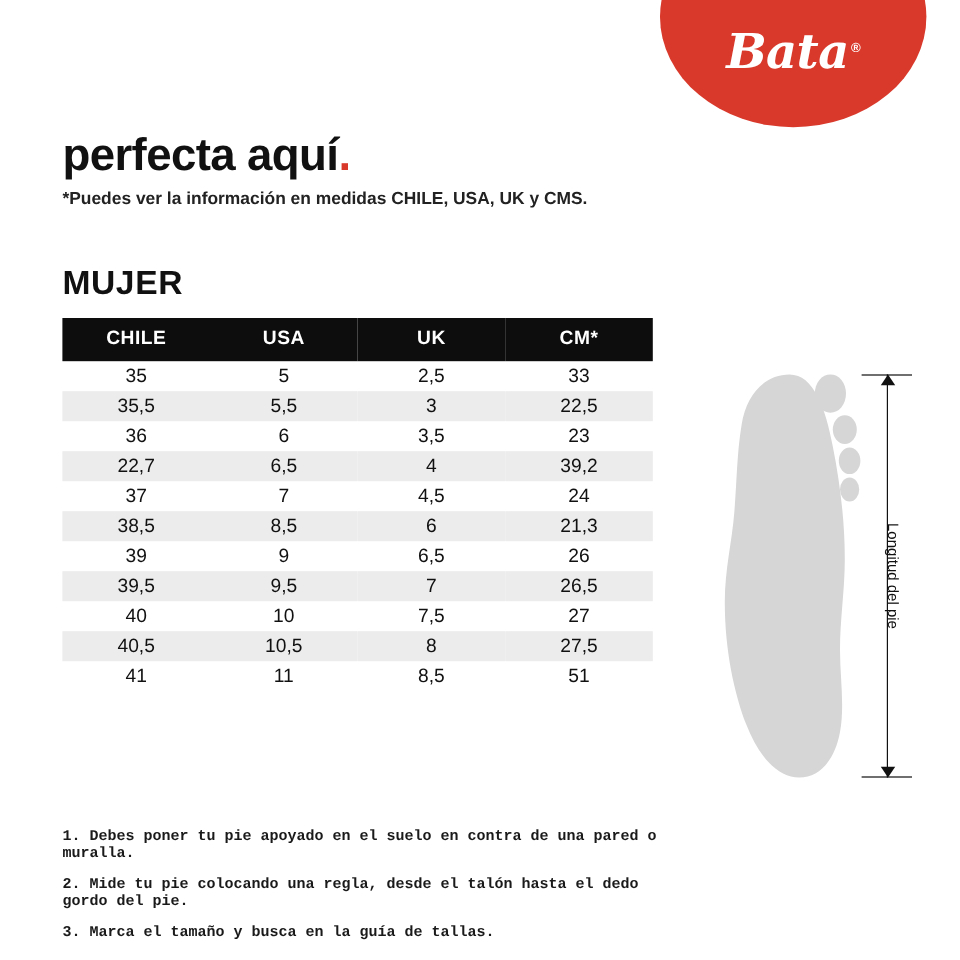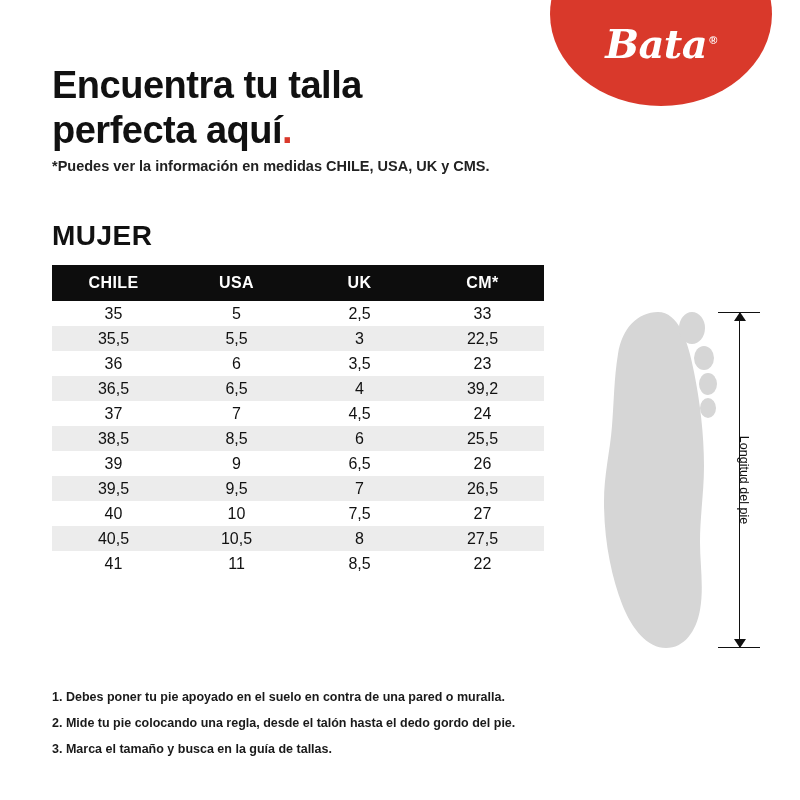--- a/index.html
+++ b/index.html
@@ -156,37 +156,38 @@
     color: #111111;
     white-space: nowrap;
   }
 
   
   .steps {
     position: absolute;
     left: 52px;
     top: 690px;
     width: 520px;
+    font-family: Liberation Mono, monospace;
   }
   .step {
     font-size: 12.5px;
     font-weight: bold;
     color: #1a1a1a;
     margin-bottom: 12px;
   }
 </style>
 </head>
 <body>
 
 <div class="brand-badge">
   <span class="brand-wordmark"><span>Bata</span><span class="brand-reg">®</span></span>
 </div>
 
 <h1 class="headline">
-  <span>Encuentra tu talla</span><br>
+  <br>
   <span>perfecta aquí</span><span class="dot">.</span>
 </h1>
 
 <div class="subnote">*Puedes ver la información en medidas CHILE, USA, UK y CMS.</div>
 
 <div class="section-title">MUJER</div>
 
 <table class="size-table">
   <thead>
     <tr>
@@ -209,36 +210,36 @@
         <td>3</td>
         <td>22,5</td>
       </tr>
     <tr>
         <td>36</td>
         <td>6</td>
         <td>3,5</td>
         <td>23</td>
       </tr>
     <tr class="alt">
-        <td>36,5</td>
+        <td>22,7</td>
         <td>6,5</td>
         <td>4</td>
         <td>39,2</td>
       </tr>
     <tr>
         <td>37</td>
         <td>7</td>
         <td>4,5</td>
         <td>24</td>
       </tr>
     <tr class="alt">
         <td>38,5</td>
         <td>8,5</td>
         <td>6</td>
-        <td>25,5</td>
+        <td>21,3</td>
       </tr>
     <tr>
         <td>39</td>
         <td>9</td>
         <td>6,5</td>
         <td>26</td>
       </tr>
     <tr class="alt">
         <td>39,5</td>
         <td>9,5</td>
@@ -254,21 +255,21 @@
     <tr class="alt">
         <td>40,5</td>
         <td>10,5</td>
         <td>8</td>
         <td>27,5</td>
       </tr>
     <tr>
         <td>41</td>
         <td>11</td>
         <td>8,5</td>
-        <td>22</td>
+        <td>51</td>
       </tr>
   </tbody>
 </table>
 
 <div class="foot-diagram">
   <svg class="foot-shape" width="120" height="348" viewBox="0 0 120 348">
     <path d="M58 6 C38 6 22 22 18 48 C14 72 14 96 12 120 C10 146 4 168 4 196 C4 236 12 272 22 298 C32 324 48 342 66 342 C84 342 96 326 100 304 C104 282 100 258 100 236 C100 210 104 186 104 160 C104 128 100 96 94 66 C88 34 78 6 58 6 Z" fill="#d6d6d6"></path>
     <ellipse cx="92" cy="22" rx="13" ry="16" fill="#d6d6d6"></ellipse>
     <ellipse cx="104" cy="52" rx="10" ry="12" fill="#d6d6d6"></ellipse>
     <ellipse cx="108" cy="78" rx="9" ry="11" fill="#d6d6d6"></ellipse>

